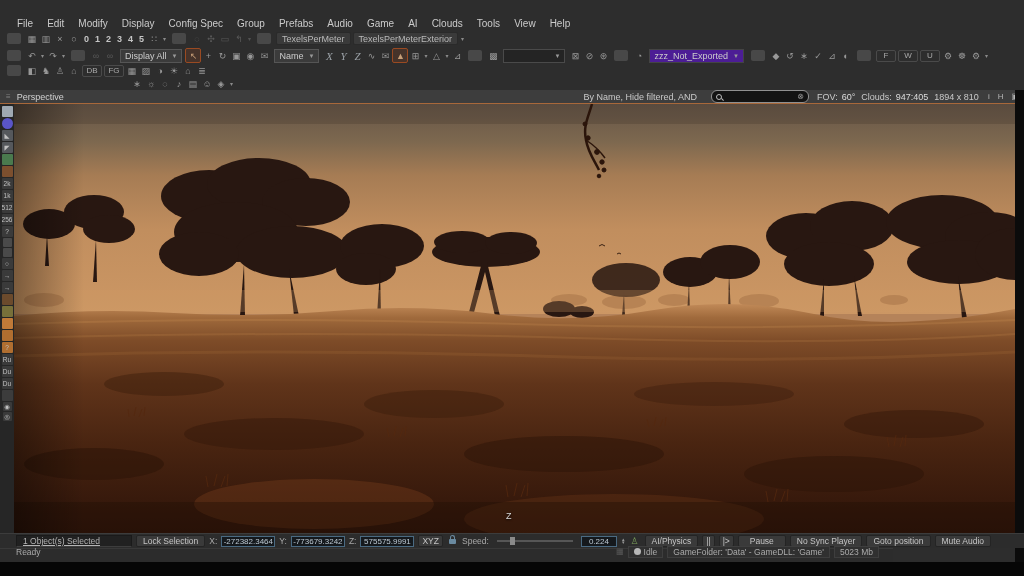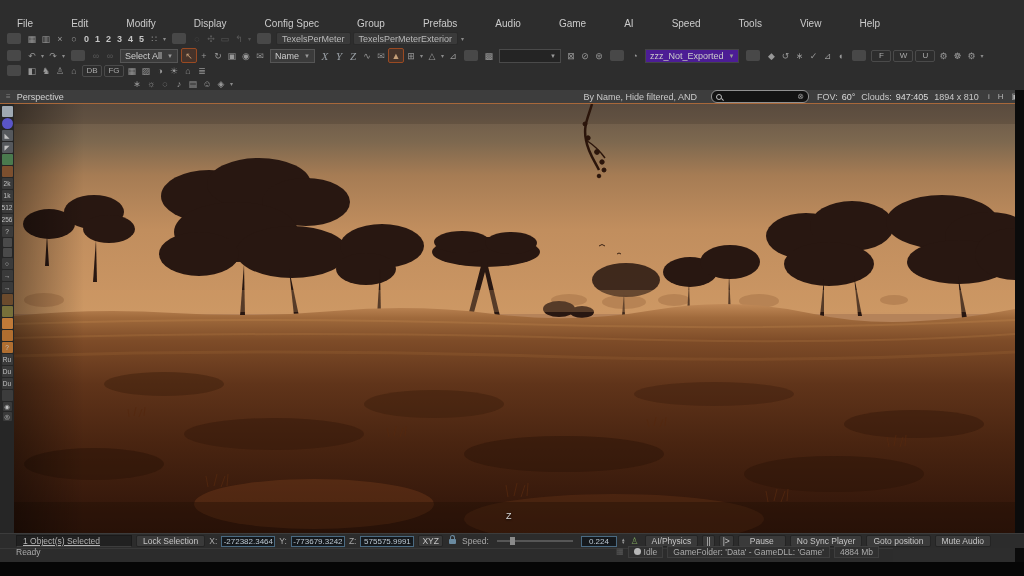--- a/index.html
+++ b/index.html
@@ -5,21 +5,21 @@
   :root{
     --accent:#9a4a22;
     --header-underline:#a8683a;
     --chrome:#2d2d2d;
   }
   html,body{margin:0;padding:0;background:#111;}
   .app{position:relative;width:1024px;height:576px;background:var(--chrome);
        font-family:"Liberation Sans",sans-serif;overflow:hidden;-webkit-font-smoothing:antialiased;}
   
   .menubar{position:absolute;left:0;top:16px;width:1024px;height:14px;display:flex;align-items:center;
-           font-size:10px;color:#cbcbcb;padding-left:10px;box-sizing:border-box;gap:24px;}
+           font-size:10px;color:#cbcbcb;padding-left:10px;box-sizing:border-box;}
   .menu-item{padding:0 7px;white-space:nowrap;cursor:default;}
   
   .icon-row{position:absolute;left:0;width:1024px;display:flex;align-items:center;padding-left:3px;box-sizing:border-box;}
   .row1{top:30px;height:17px;}
   .row2{top:47px;height:17px;}
   .row3{top:64px;height:13px;}
   .row4{top:77px;height:13px;padding-left:130px;}
   .tb-icon{min-width:14px;height:13px;display:inline-flex;align-items:center;justify-content:center;
            font-size:9px;color:#989898;border-radius:2px;flex:none;white-space:nowrap;}
   .tb-icon.num{color:#c6c6c6;font-weight:bold;min-width:11px;}
@@ -102,21 +102,21 @@
   <span class="menu-item">File</span>
       <span class="menu-item">Edit</span>
       <span class="menu-item">Modify</span>
       <span class="menu-item">Display</span>
       <span class="menu-item">Config Spec</span>
       <span class="menu-item">Group</span>
       <span class="menu-item">Prefabs</span>
       <span class="menu-item">Audio</span>
       <span class="menu-item">Game</span>
       <span class="menu-item">AI</span>
-      <span class="menu-item">Speed</span>
+      <span class="menu-item">Clouds</span>
       <span class="menu-item">Tools</span>
       <span class="menu-item">View</span>
       <span class="menu-item">Help</span>
     </div>
 
   <div class="icon-row row1">
 
   <span class="tb-icon sep"></span>
       <span class="tb-icon">▦</span>
       <span class="tb-icon">▥</span>
@@ -140,21 +140,21 @@
       <span class="tb-icon txt">TexelsPerMeter</span>
       <span class="tb-icon txt">TexelsPerMeterExterior</span>
       <span class="tb-icon caret">▾</span>
     </div>
 
   <div class="icon-row row2">
     <span style="display:contents">
       
     <span class="tb-icon sep"></span><span class="tb-icon">↶</span><span class="tb-icon caret">▾</span><span class="tb-icon">↷</span><span class="tb-icon caret">▾</span><span class="tb-icon sep"></span><span class="tb-icon dim">∞</span><span class="tb-icon dim">∞</span></span>
     <span class="dd">
-      <span>Select All</span>
+      <span>Display All</span>
       <span class="dd-caret">▼</span>
     </span>
     <span style="display:contents">
       
     <span class="tb-icon active">↖</span><span class="tb-icon">+</span><span class="tb-icon">↻</span><span class="tb-icon">▣</span><span class="tb-icon">◉</span><span class="tb-icon">✉</span></span>
     <span class="dd">
       <span>Name</span>
       <span class="dd-caret">▼</span>
     </span>
     <span style="display:contents">
@@ -416,18 +416,18 @@
 
   <div class="footer">
     <span>Ready</span>
     <span class="f-right">
       <span class="tray">▦</span>
       <span class="fbox">
         <span class="dot"></span>
         <span>Idle</span>
       </span>
       <span class="fbox">GameFolder: 'Data' - GameDLL: 'Game'</span>
-      <span class="fbox">4884 Mb</span>
+      <span class="fbox">5023 Mb</span>
     </span>
   </div>
 
   <div class="bottomstrip"></div>
 </div>
 
 </body></html>

